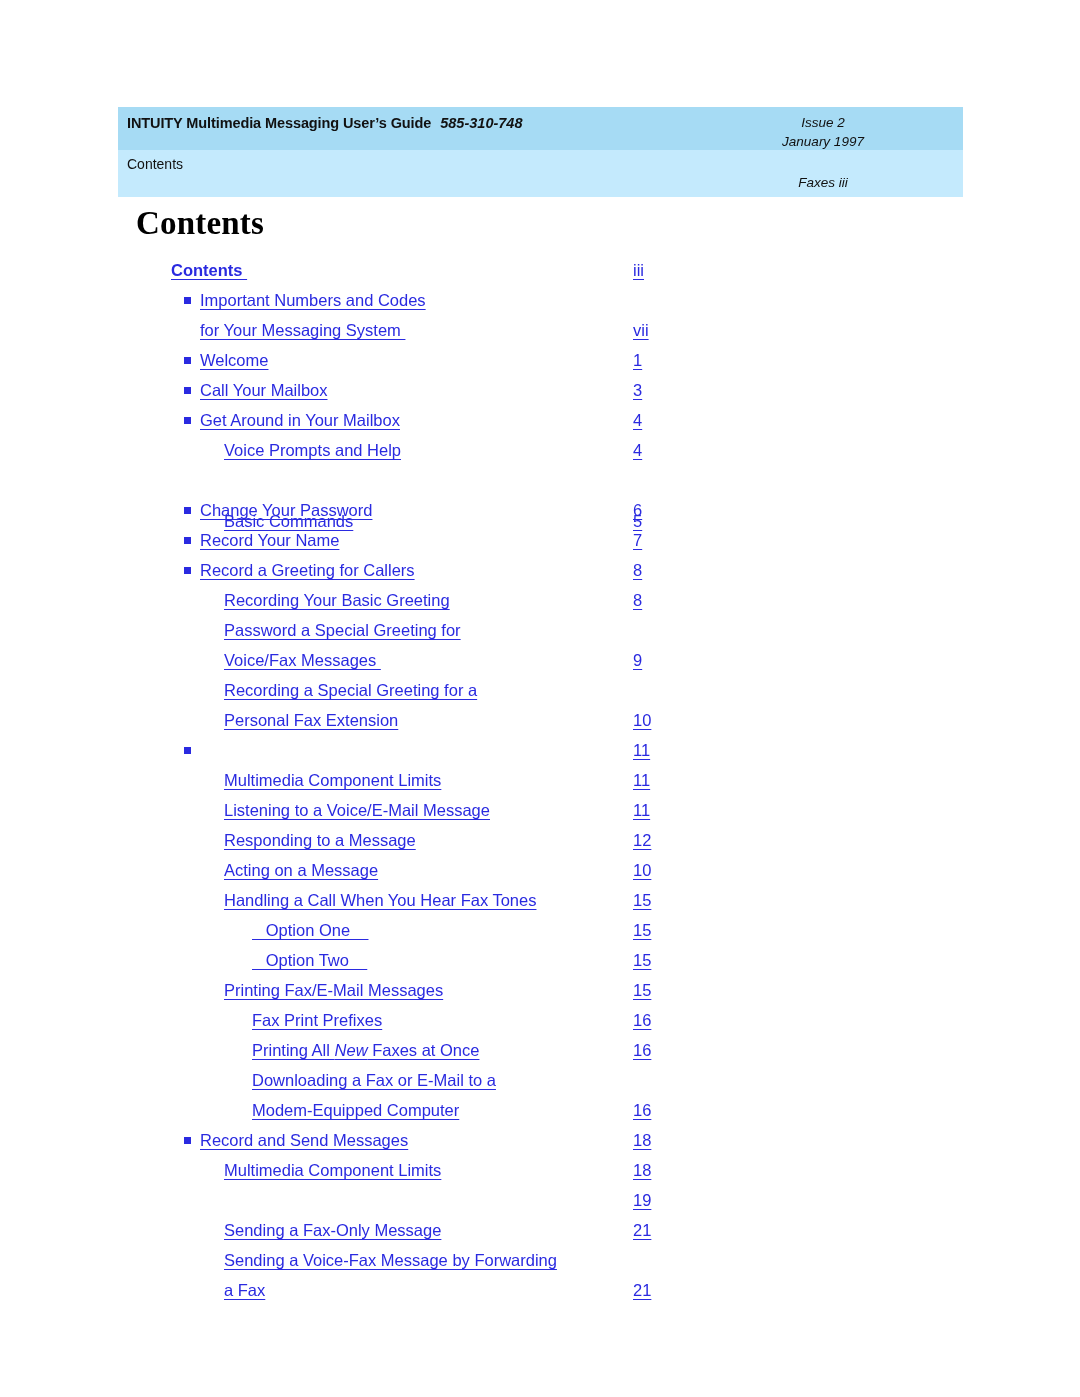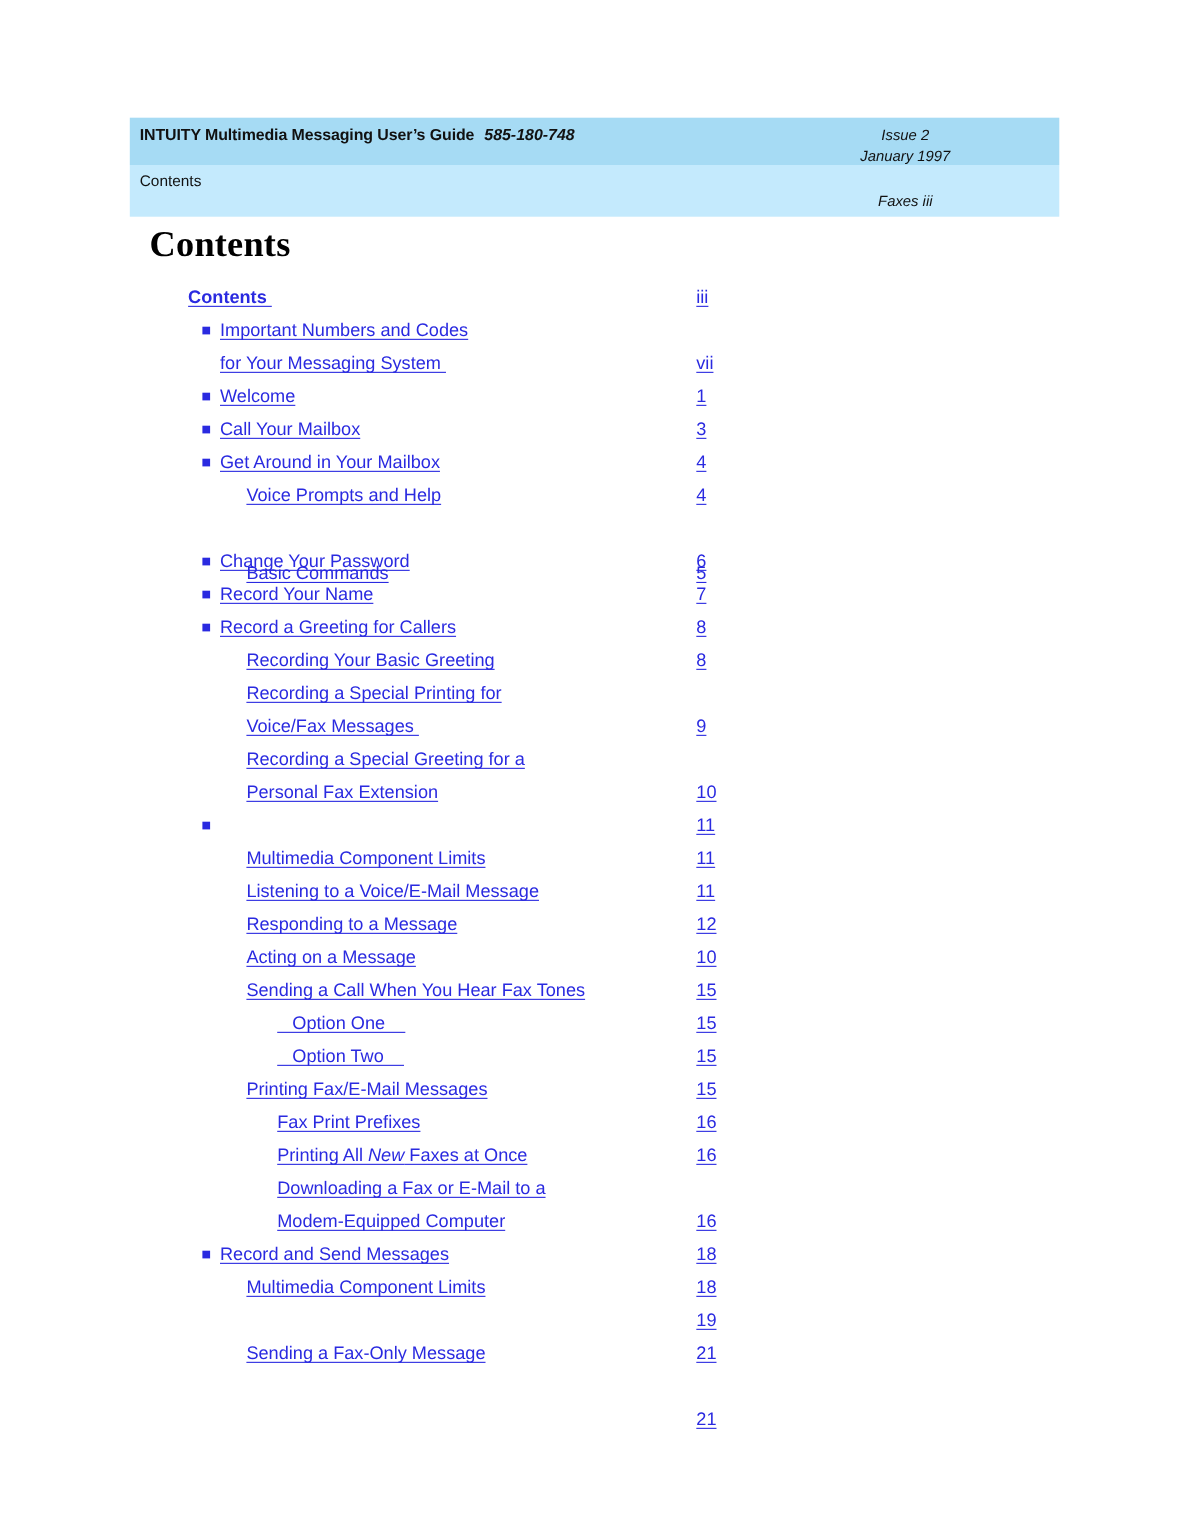--- a/index.html
+++ b/index.html
@@ -140,21 +140,21 @@
   .lvl2 .toc-label { left: 224px; }
   .lvl3 .toc-label { left: 252px; }
 </style>
 </head>
 <body>
 
 <div id="header-block">
 
   <div class="hdr-band hdr-band-top">
     <div class="hdr-left-title">
-      <span>INTUITY Multimedia Messaging User’s Guide</span><span class="docnum">585-180-748</span>
+      <span>INTUITY Multimedia Messaging User’s Guide</span><span class="docnum">585-310-748</span>
     </div>
     <div class="hdr-right-issue">
       <span>Issue 2</span><br>
       <span>January 1997</span>
     </div>
   </div>
 
   <div class="hdr-band hdr-band-bottom">
     <div class="hdr-left-sub">Contents</div>
     <div class="hdr-right-page">Faxes iii</div>
@@ -210,21 +210,21 @@
     <div class="toc-row lvl1" style="position: absolute; left: 0px; top: 300px; height: 30px;">
       <span class="toc-bullet" style="top: 12px;"></span>
       <a class="toc-label" href="#" style="top: 0px; cursor: pointer;"><span>Record a Greeting for Callers</span></a>
       <a class="toc-page" href="#" style="cursor: pointer; top: 0px;">8</a>
     </div>
     <div class="toc-row lvl2" style="position: absolute; left: 0px; top: 330px; height: 30px;">
       <a class="toc-label" href="#" style="top: 0px; cursor: pointer;"><span>Recording Your Basic Greeting</span></a>
       <a class="toc-page" href="#" style="cursor: pointer; top: 0px;">8</a>
     </div>
     <div class="toc-row lvl2" style="position: absolute; left: 0px; top: 360px; height: 60px;">
-      <a class="toc-label" href="#" style="top: 0px; cursor: pointer;"><span>Recording a Special Printing for</span><br><span>Voice/Fax Messages </span></a>
+      <a class="toc-label" href="#" style="top: 0px; cursor: pointer;"><span>Password a Special Greeting for</span><br><span>Voice/Fax Messages </span></a>
       <a class="toc-page" href="#" style="cursor: pointer; top: 30px;">9</a>
     </div>
     <div class="toc-row lvl2" style="position: absolute; left: 0px; top: 420px; height: 60px;">
       <a class="toc-label" href="#" style="top: 0px; cursor: pointer;"><span>Recording a Special Greeting for a</span><br><span>Personal Fax Extension</span></a>
       <a class="toc-page" href="#" style="cursor: pointer; top: 30px;">10</a>
     </div>
     <div class="toc-row lvl1" style="position: absolute; left: 0px; top: 480px; height: 30px;">
       <span class="toc-bullet" style="top: 12px;"></span>
       <a class="toc-page" href="#" style="cursor: pointer; top: 0px;">11</a>
     </div>
@@ -238,21 +238,21 @@
     </div>
     <div class="toc-row lvl2" style="position: absolute; left: 0px; top: 570px; height: 30px;">
       <a class="toc-label" href="#" style="top: 0px; cursor: pointer;"><span>Responding to a Message</span></a>
       <a class="toc-page" href="#" style="cursor: pointer; top: 0px;">12</a>
     </div>
     <div class="toc-row lvl2" style="position: absolute; left: 0px; top: 600px; height: 30px;">
       <a class="toc-label" href="#" style="top: 0px; cursor: pointer;"><span>Acting on a Message</span></a>
       <a class="toc-page" href="#" style="cursor: pointer; top: 0px;">10</a>
     </div>
     <div class="toc-row lvl2" style="position: absolute; left: 0px; top: 630px; height: 30px;">
-      <a class="toc-label" href="#" style="top: 0px; cursor: pointer;"><span>Sending a Call When You Hear Fax Tones</span></a>
+      <a class="toc-label" href="#" style="top: 0px; cursor: pointer;"><span>Handling a Call When You Hear Fax Tones</span></a>
       <a class="toc-page" href="#" style="cursor: pointer; top: 0px;">15</a>
     </div>
     <div class="toc-row lvl3" style="position: absolute; left: 0px; top: 660px; height: 30px;">
       <a class="toc-label" href="#" style="top: 0px; cursor: pointer;"><span>   Option One    </span></a>
       <a class="toc-page" href="#" style="cursor: pointer; top: 0px;">15</a>
     </div>
     <div class="toc-row lvl3" style="position: absolute; left: 0px; top: 690px; height: 30px;">
       <a class="toc-label" href="#" style="top: 0px; cursor: pointer;"><span>   Option Two    </span></a>
       <a class="toc-page" href="#" style="cursor: pointer; top: 0px;">15</a>
     </div>
@@ -282,15 +282,16 @@
       <a class="toc-page" href="#" style="cursor: pointer; top: 0px;">18</a>
     </div>
     <div class="toc-row lvl2" style="position: absolute; left: 0px; top: 930px; height: 30px;">
       <a class="toc-page" href="#" style="cursor: pointer; top: 0px;">19</a>
     </div>
     <div class="toc-row lvl2" style="position: absolute; left: 0px; top: 960px; height: 30px;">
       <a class="toc-label" href="#" style="top: 0px; cursor: pointer;"><span>Sending a Fax-Only Message</span></a>
       <a class="toc-page" href="#" style="cursor: pointer; top: 0px;">21</a>
     </div>
     <div class="toc-row lvl2" style="position: absolute; left: 0px; top: 990px; height: 60px;">
+      <a class="toc-label" href="#" style="top: 0px; cursor: pointer;"><span>Sending a Voice-Fax Message by Forwarding</span><br><span>a Fax</span></a>
       <a class="toc-page" href="#" style="cursor: pointer; top: 30px;">21</a>
     </div>
   </div>
 
 </body></html>

